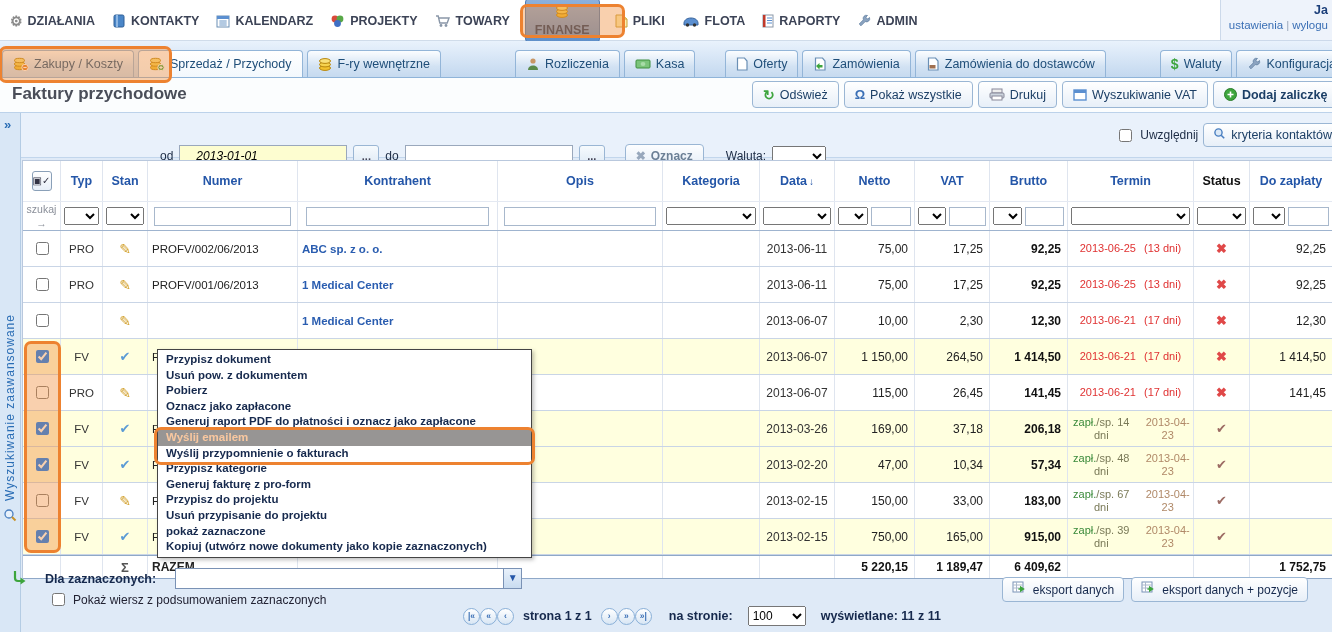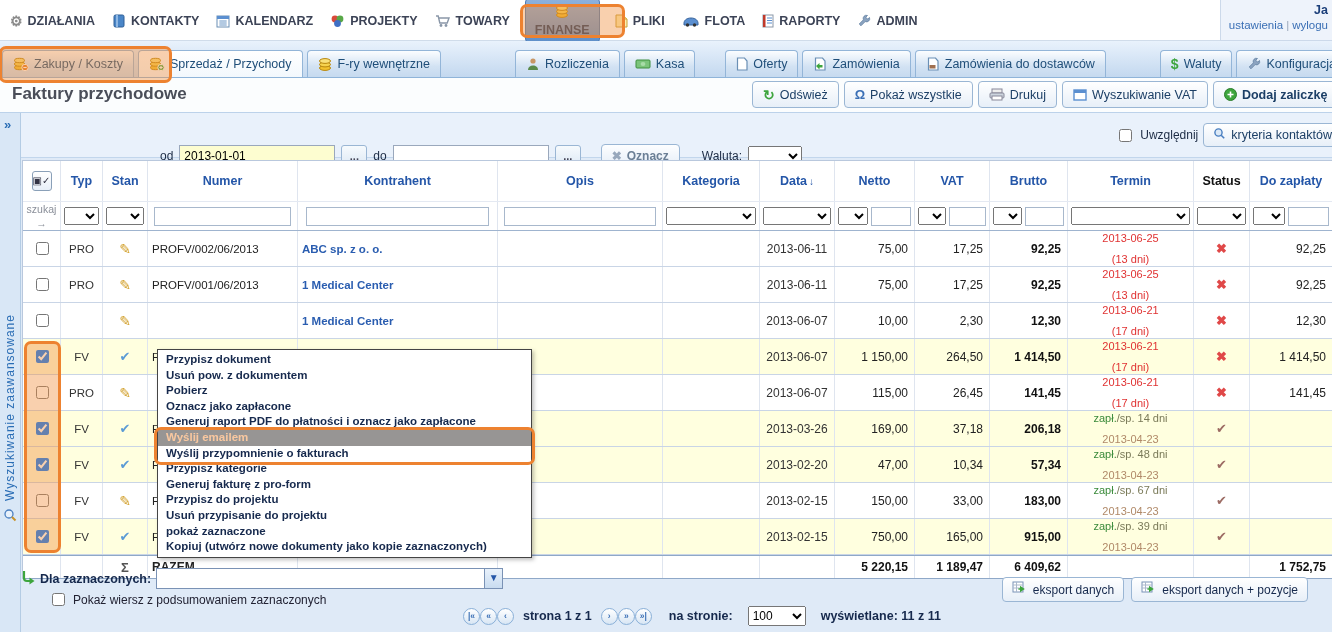--- a/index.html
+++ b/index.html
@@ -27,21 +27,21 @@
   #page-title{position:absolute;left:12px;top:6px;margin:0;font-size:17px;font-weight:bold;color:#4a4e59;}
   #toolbar{position:absolute;left:752px;top:3px;display:flex;gap:5px;}
   .tb{display:flex;align-items:center;gap:5px;height:27px;padding:0 10px;background:linear-gradient(#ffffff,#e7eff8);border:1px solid #9ab6d4;border-radius:4px;color:#1c3f66;font-size:12.5px;font-family:"Liberation Sans",sans-serif;white-space:nowrap;cursor:pointer;}
   .tb.bold{font-weight:bold;}
 
   
   #filterbar{position:absolute;left:0;top:113px;width:100%;height:45px;background:#e9f1fb;border-bottom:1px solid #c2d6ec;box-sizing:border-box;}
   #filter-left{position:absolute;left:30px;top:10px;display:flex;align-items:center;gap:6px;}
   .flabel{font-size:12px;color:#1c2b44;text-align:center;}
   #field-select{width:124px;height:22px;background:#b91c1c;font-weight:bold;font-size:12px;border:1px solid #7a8aa0;margin-top:44px;}
-  .date-input{width:148px;height:19px;border:1px solid #9aa8bc;font-size:12px;padding-left:4px;}
+  .date-input{width:148px;height:19px;border:1px solid #9aa8bc;font-size:12px;padding-left:16px;font-style:italic;}
   .date-input.yellow{background:#fdfdd0;}
   .dots-btn{width:26px;height:22px;background:linear-gradient(#f6fafd,#dde9f5);border:1px solid #9ab6d4;border-radius:3px;font-weight:bold;color:#445;cursor:pointer;font-size:11px;}
   #anuluj-btn{display:flex;align-items:center;gap:5px;height:24px;padding:0 10px;margin-left:14px;background:linear-gradient(#fdfeff,#e4edf7);border:1px solid #9ab6d4;border-radius:4px;color:#6b7f95;font-weight:bold;font-size:12px;cursor:pointer;}
   #waluta-select{width:54px;height:20px;font-size:11px;}
   #waluta-label{margin-left:16px;}
   #filter-right{position:absolute;right:-10px;top:10px;display:flex;align-items:center;gap:5px;}
   #kryteria-btn{display:flex;align-items:center;gap:5px;height:24px;padding:0 9px;background:linear-gradient(#ffffff,#e7eff8);border:1px solid #9ab6d4;border-radius:4px;color:#1c3f66;font-size:12.5px;cursor:pointer;white-space:nowrap;}
 
   
   #sidebar{position:absolute;left:0;top:113px;width:21px;bottom:0;background:#d9e7f6;border-right:1px solid #b4cce4;box-sizing:border-box;}
@@ -70,39 +70,39 @@
   .trow{height:35px;background:#fff;border-bottom:1px solid #c9d5e6;}
   .trow.hl{background:#ffffdf;}
   .trow .cc{justify-content:center;}
   .trow .typ{justify-content:center;font-size:11.5px;color:#333;}
   .trow .stan{justify-content:center;}
   .trow .numer{padding-left:4px;font-size:11.5px;color:#222;}
   .trow .kontr{padding-left:4px;font-size:11.5px;font-weight:bold;color:#2a5db0;cursor:pointer;}
   .trow .dat{justify-content:center;font-size:12px;color:#333;}
   .num{justify-content:flex-end;padding-right:6px;font-size:12px;color:#222;}
   .trow .brutto{font-weight:bold;color:#111;}
-  .termin{flex-direction:column;justify-content:center;font-size:11px;line-height:13px;text-align:center;gap:8px;}
+  .termin{flex-direction:row;justify-content:center;font-size:11px;line-height:13px;text-align:center;gap:8px;}
   .termin .red{color:#e03232;}
   .zapl{color:#3a8a3a;}
   .spx{color:#7a7a58;}
   .pdate{color:#b08968;}
   .statusc{justify-content:center;}
   .sumrow{height:22px;background:#fff;border-top:1px solid #8fa8c8;border-bottom:1px solid #8fa8c8;font-weight:bold;}
   .sumrow .c{font-size:12px;color:#111;}
   .sumrow .sigma{justify-content:center;color:#555;font-size:13px;}
   .sumrow .lab{padding-left:4px;color:#222;}
   .pencil{color:#cf9a1e;font-size:14px;}
 
   
   #contextmenu{position:absolute;left:157px;top:349px;min-width:373px;background:#fff;border:1px solid #444;box-shadow:2px 2px 4px rgba(0,0,0,.25);z-index:40;padding:2px 0;}
   .menu-item{height:15.6px;line-height:15.6px;padding:0 8px;font-weight:bold;font-size:11.5px;color:#16294d;white-space:nowrap;cursor:pointer;}
   .menu-item.selected{background:#3d9be9;color:#fff;}
 
   
-  #dla-row{position:absolute;left:20px;top:568px;display:flex;align-items:center;gap:5px;}
+  #dla-row{position:absolute;left:11px;top:568px;display:flex;align-items:center;gap:19px;}
   #dla-label{font-weight:bold;font-size:12.5px;color:#16294d;}
   #dla-dd{display:flex;width:345px;height:19px;border:1px solid #7a92b5;background:#fff;cursor:pointer;}
   #dla-dd .field{flex:1;}
   #dla-dd .dd-btn{width:17px;background:linear-gradient(#e8f1fb,#c9dcf0);border-left:1px solid #7a92b5;color:#2456a8;font-size:10px;text-align:center;line-height:18px;}
   #pokaz-row{position:absolute;left:48px;top:590px;display:flex;align-items:center;gap:5px;font-size:12px;color:#223;}
   #pagination{position:absolute;left:463px;top:606px;display:flex;align-items:center;gap:3px;}
   .pgbtn{width:17px;height:17px;border-radius:50%;border:1px solid #8ab0d8;background:linear-gradient(#ffffff,#d8e6f4);color:#3a6fb5;font-size:8.5px;font-weight:bold;text-align:center;line-height:15px;cursor:pointer;padding:0;}
   .pgtext{font-weight:bold;font-size:12.5px;color:#16294d;margin:0 6px;white-space:nowrap;}
   #page-size{width:58px;height:20px;font-size:12px;margin:0 6px;}
   #export-btns{position:absolute;right:24px;top:577px;display:flex;gap:7px;}

